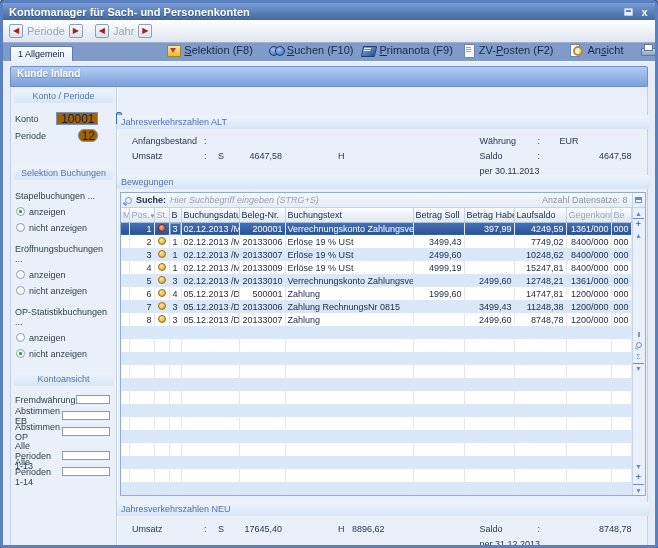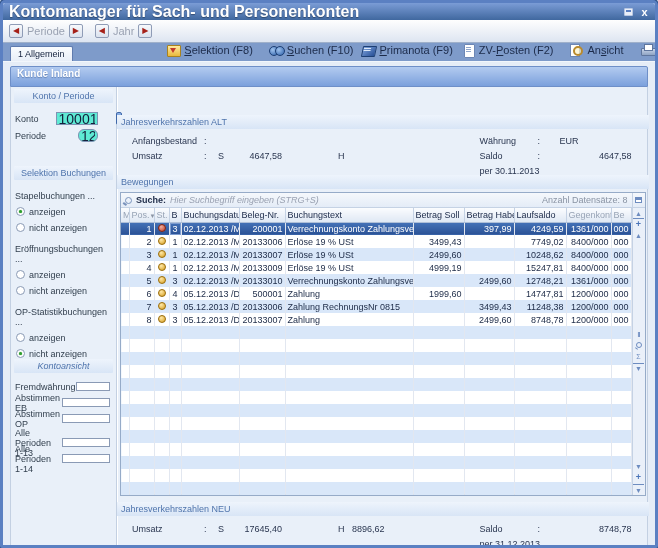--- a/index.html
+++ b/index.html
@@ -8,21 +8,21 @@
     position:relative; width:658px; height:548px;
     border:3px solid #5b80c2; box-shadow:0 0 0 1px #29497f;
     border-radius:5px 5px 2px 2px; background:#e6edf7; overflow:hidden;
   }
   
   .titlebar {
     height:17px; background:linear-gradient(180deg,#7b9cd6,#40689f);
     display:flex; align-items:center; padding:0 4px 0 6px;
     border-radius:2px 2px 0 0;
   }
-  .titlebar .title { color:#fff; font-size:16px; font-weight:bold; flex:1;
+  .titlebar .title { color:#fff; font-size:11px; font-weight:bold; flex:1;
     text-shadow:0 1px 1px rgba(0,0,0,.35); white-space:nowrap; }
   .win-btn { width:13px; height:12px; margin-left:3px; display:flex; align-items:center;
     justify-content:center; cursor:default; }
   .restore-glyph { width:9px; height:8px; background:#e9eef8; border:1px solid #b9c8e2;
     border-radius:1px; position:relative; }
   .restore-glyph::after { content:""; position:absolute; left:1px; right:1px; top:1px;
     height:2px; background:#5b80c2; }
   .close-glyph { color:#fff; font-size:11px; font-weight:bold; line-height:10px; }
   
   .toolbar {
@@ -77,22 +77,22 @@
     border:1px solid #6e8fc8; border-radius:2px 2px 0 0; color:#fff; font-weight:bold;
     font-size:10px; padding:1px 0 0 6px; text-shadow:0 1px 1px rgba(30,60,110,.4); }
   .cols { display:flex; height:462px; border:1px solid #c3d0e2; border-top:none; background:#e9f0f9; }
   
   .left-panel { width:106px; flex:none; border-right:1px solid #c3d0e2; box-shadow:1px 0 0 #fff;
     padding:2px 4px 0 4px; font-size:9px; color:#33404f; }
   .section-hdr { background:linear-gradient(180deg,#eef4fc,#d8e5f6); color:#4f74ac;
     text-align:center; font-size:9px; padding:2px 0; border-radius:1px; margin:0 -1px; }
   .field-row { display:flex; align-items:center; margin-top:6px;gap:17px; }
   .field-row label { flex:1; }
-  .tb-input { font-family:"Liberation Sans",sans-serif; font-size:14px; text-align:right;
-    border:1px solid #7e93b4; height:13px; padding:0 2px; background:#5eead4; color:#13203c; }
+  .tb-input { font-family:"Liberation Sans",sans-serif; font-size:12px; text-align:right;
+    border:1px solid #7e93b4; height:13px; padding:0 2px; background:#a16207; color:#13203c; }
   .konto-input { width:42px; }
   .periode-input { width:20px; margin-right:14px;border-radius:6px; }
   .spin-btn { width:13px; height:13px; margin-left:1px; border:1px solid #3e67a8; border-radius:2px;
     background:linear-gradient(180deg,#8fb4ea,#3f6cb4); display:flex; flex-direction:column;
     align-items:center; justify-content:center; gap:1px; }
   .spin-btn i { display:block; width:0; height:0; border-left:2px solid transparent; border-right:2px solid transparent; }
   .spin-btn .up { border-bottom:3px solid #fff; } .spin-btn .dn { border-top:3px solid #fff; }
   .grp-label { margin-top:11px; color:#33404f; }
   .opt-row { display:flex; align-items:center; gap:4px; margin-top:5px; padding-left:1px; height:11px; }
   .radio { width:9px; height:9px; border:1px solid #8a9ab5; border-radius:50%; background:#fff; flex:none; position:relative; }
@@ -267,21 +267,21 @@
         <div class="grp-label">OP-Statistikbuchungen ...</div>
         <div class="opt-row">
           <span class="radio"></span>
           <span>anzeigen</span>
         </div>
         <div class="opt-row">
           <span class="radio checked"></span>
           <span>nicht anzeigen</span>
         </div>
 
-        <div class="section-hdr" style="font-style:italic;">Kontoansicht</div>
+        <div class="section-hdr" style="margin-top:13px;">Kontoansicht</div>
         <div class="chk-row" style="margin-top:8px;">
           <span>Fremdwährung</span>
           <span class="checkbox"></span>
         </div>
         <div class="chk-row">
           <span>Abstimmen EB</span>
           <span class="checkbox"></span>
         </div>
         <div class="chk-row">
           <span>Abstimmen OP</span>

